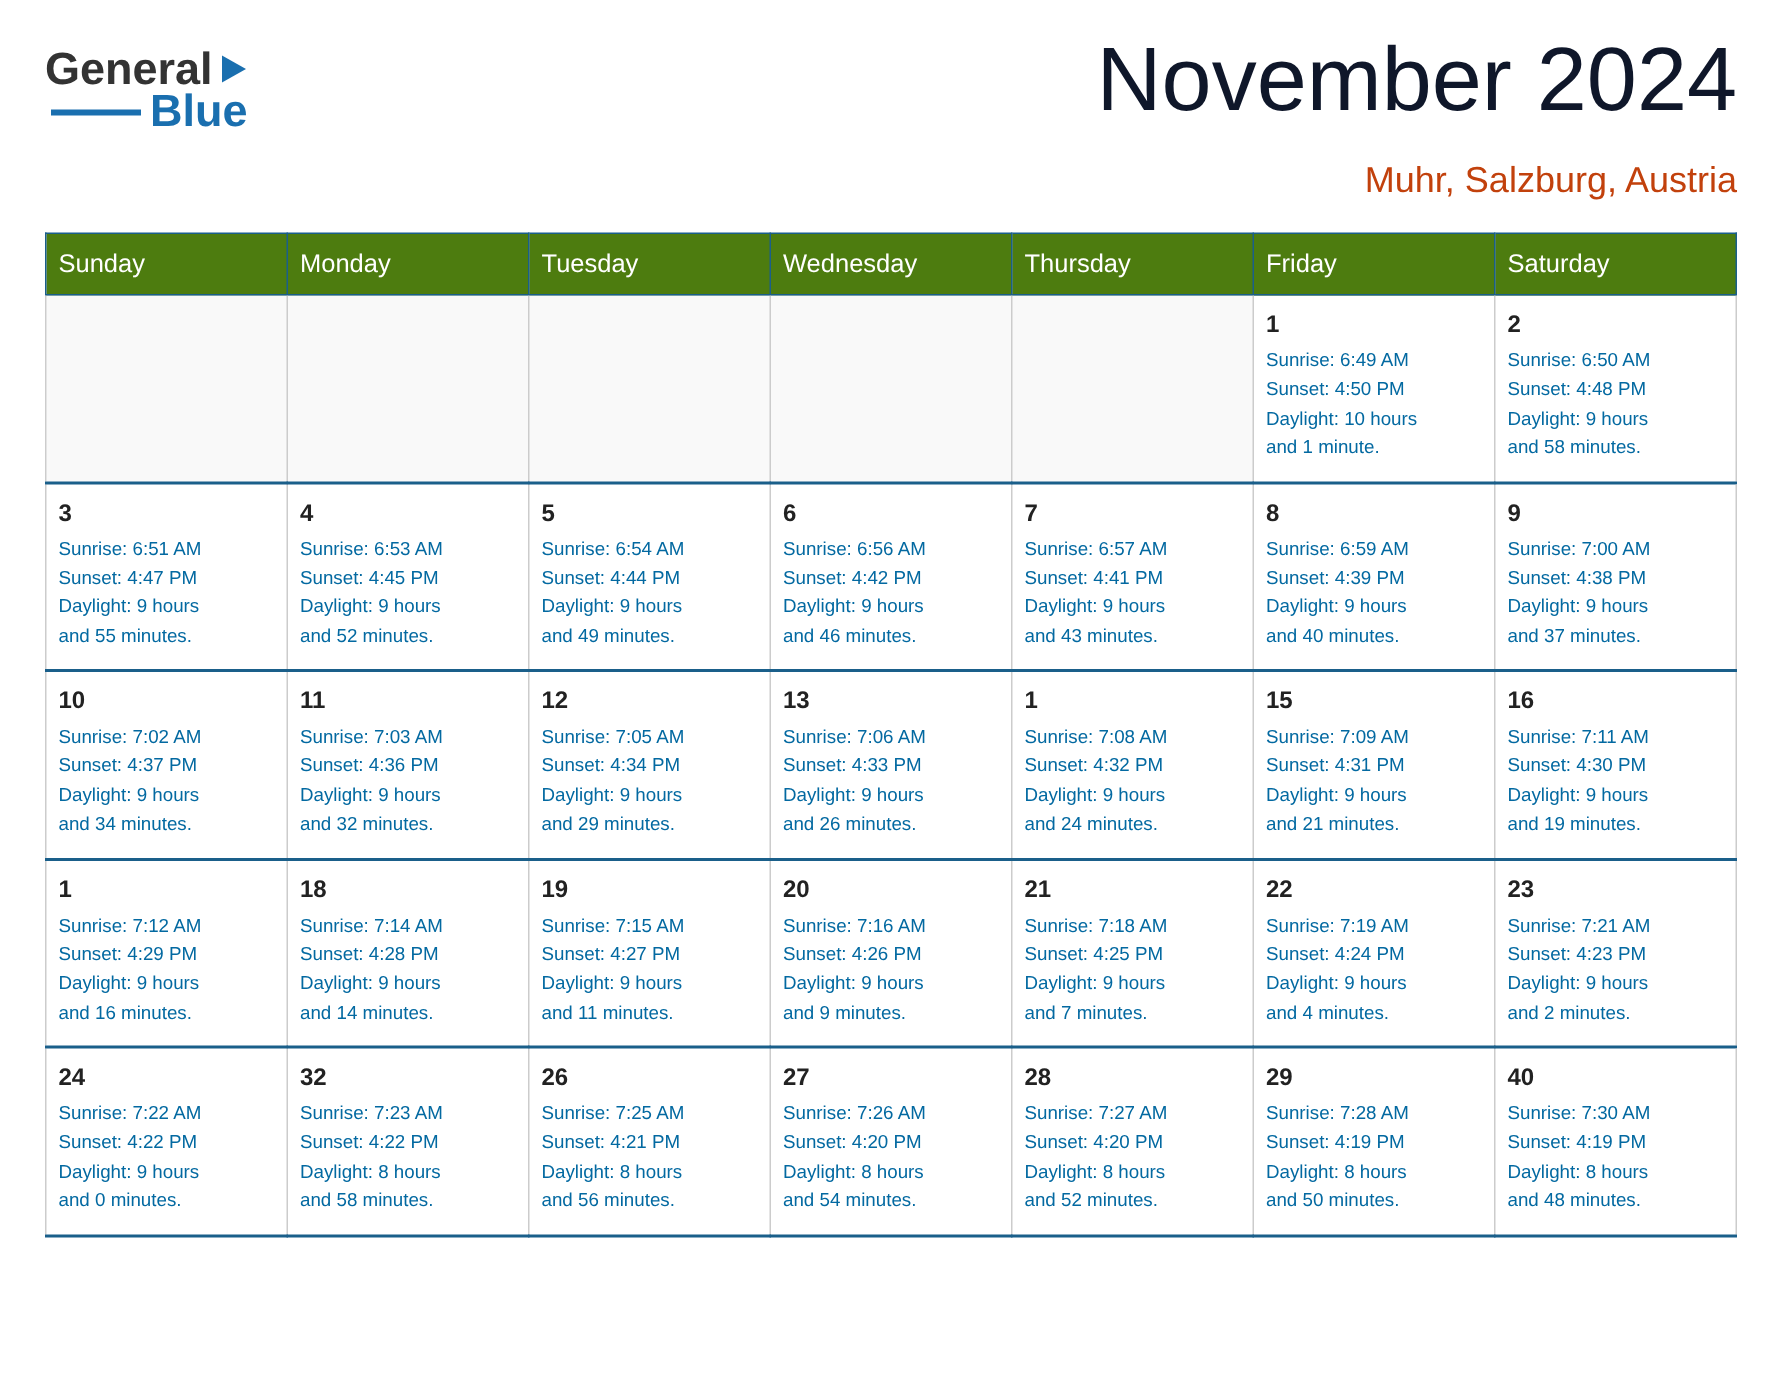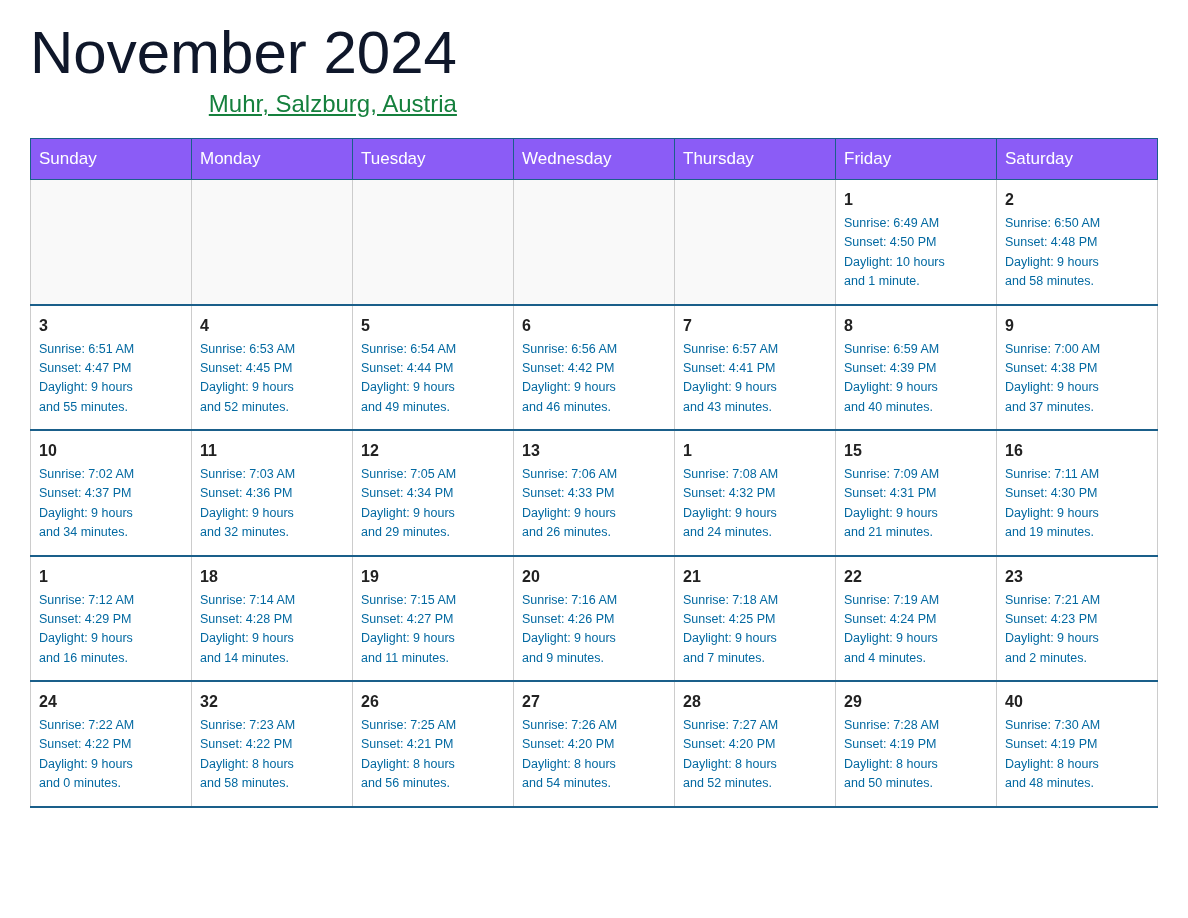--- a/index.html
+++ b/index.html
@@ -26,30 +26,29 @@
       text-align: right;
     }
     .month-title {
       font-size: 60px;
       font-weight: normal;
       color: #0f172a;
       line-height: 1.1;
     }
     .location-title {
       font-size: 24px;
-      color: #15803d;
-      margin-top: 4px;
-      text-decoration: underline;
+      color: #c2410c;
+      margin-top: 21px;
     }
     .calendar {
       width: 100%;
       border-collapse: collapse;
     }
     .calendar thead tr th {
-      background: #8b5cf6;
+      background: #4d7c0f;
       color: #fff;
       font-size: 17px;
       font-weight: normal;
       padding: 10px 8px;
       text-align: left;
       border: 1px solid #1a5f8a;
     }
     .calendar tbody tr {
       border-bottom: 2px solid #1a5f8a;
     }
@@ -96,20 +95,32 @@
       display: flex;
       align-items: center;
       margin-top: -6px;
       padding-left: 4px;
     }
   </style>
 </head>
 <body>
 
 <div class="header">
+  <div class="logo">
+    <div style="display:flex; align-items:center; gap:0px;">
+      <span class="general-text">General</span>
+      <svg width="22" height="22" viewBox="0 0 22 22" style="margin-left:2px; margin-top:-2px;">
+        <polygon points="4,2 20,11 4,20" fill="#1a6faf"></polygon>
+      </svg>
+    </div>
+    <div class="logo-line2">
+      <span style="width:60px; height:4px; background:#1a6faf; display:inline-block; margin-right:6px;"></span>
+      <span class="blue-text">Blue</span>
+    </div>
+  </div>
   <div class="title-block">
     <div class="month-title">November 2024</div>
     <div class="location-title">Muhr, Salzburg, Austria</div>
   </div>
 </div>
 
 <table class="calendar">
   <thead>
     <tr>
       <th>Sunday</th>

